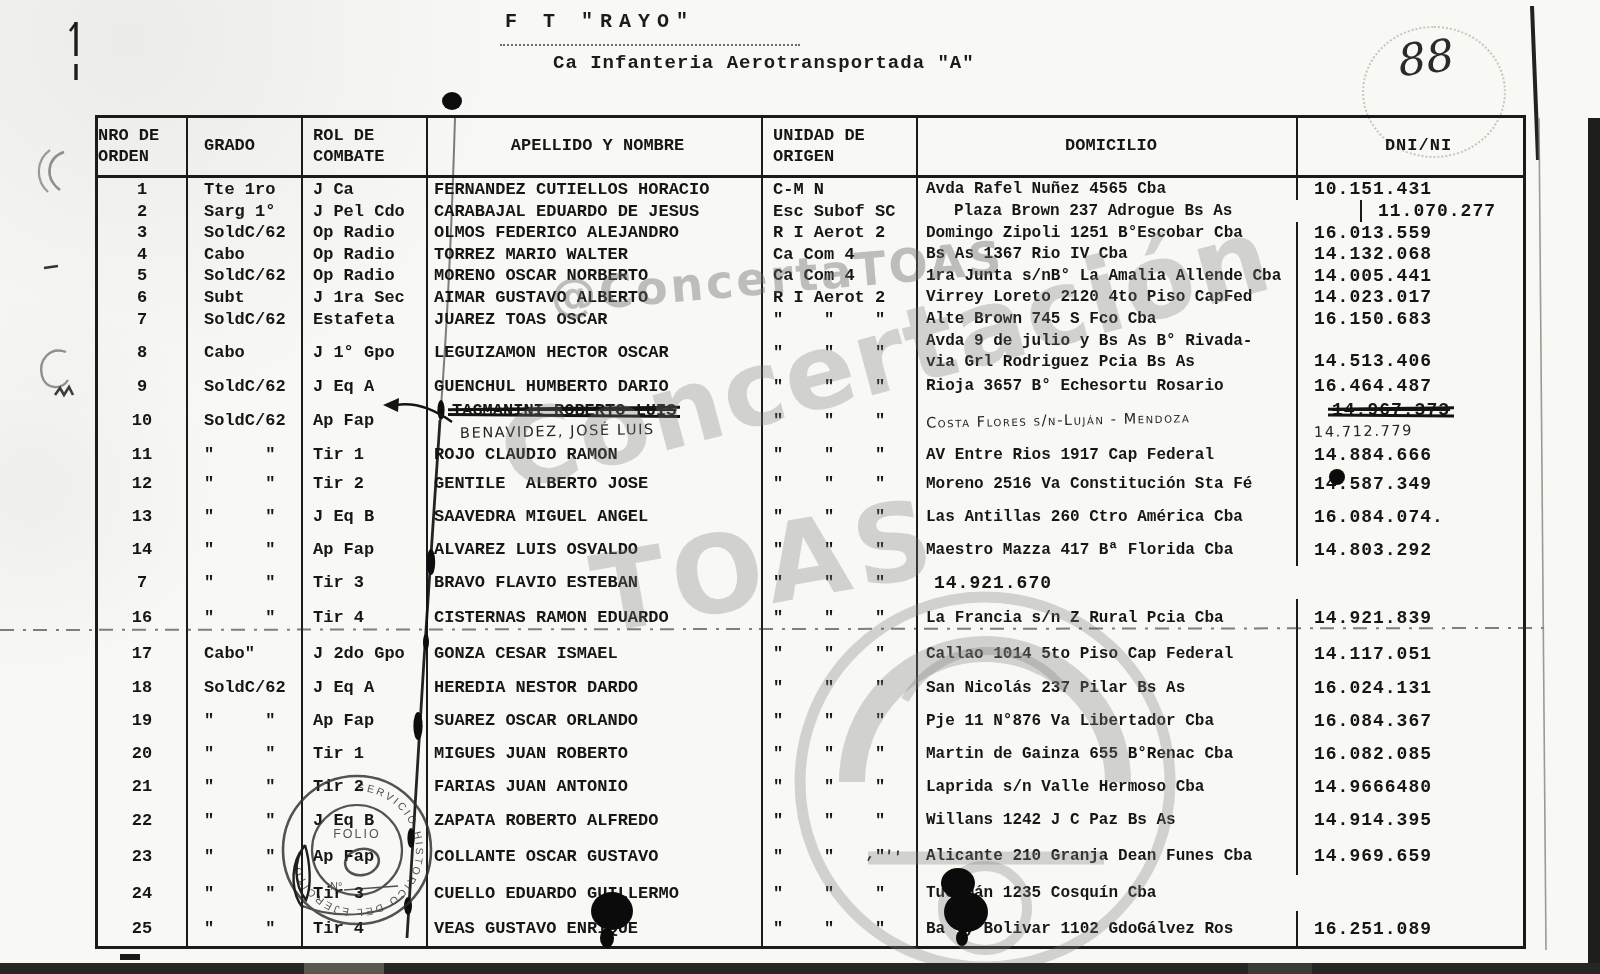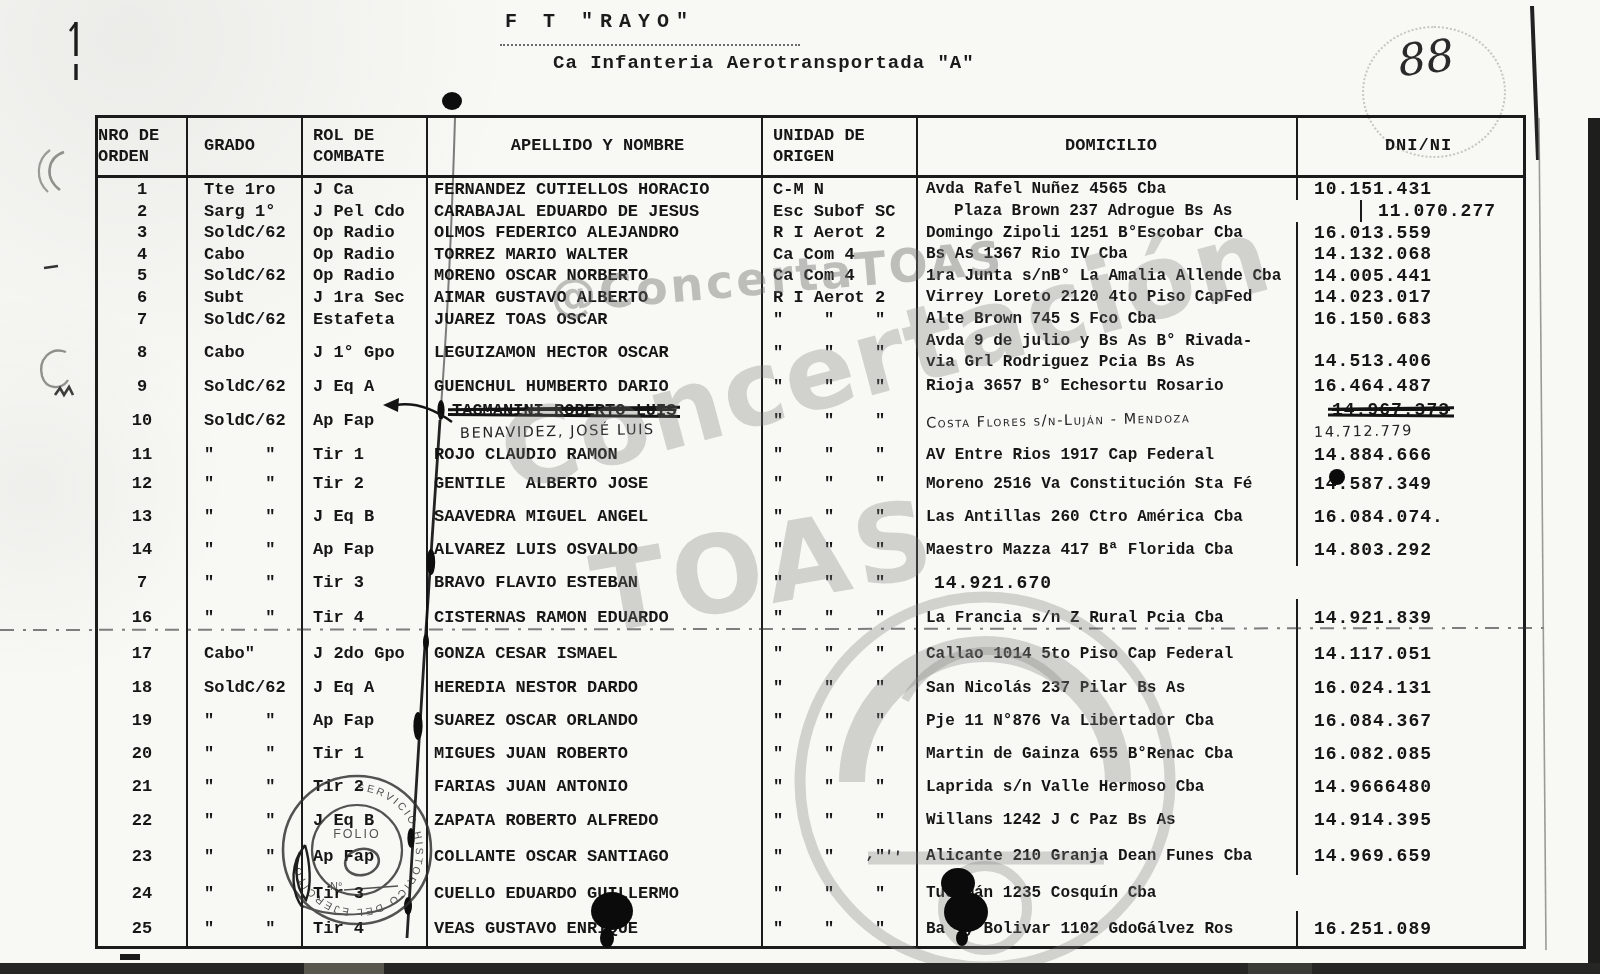--- a/index.html
+++ b/index.html
@@ -265,21 +265,21 @@
         <div class="cell c-rol" style="width: 125px; height: 34px;"><span>J Eq B</span></div>
         <div class="cell c-nombre" style="width: 335px; height: 34px;"><span>ZAPATA ROBERTO ALFREDO</span></div>
         <div class="cell c-unidad" style="width: 155px; height: 34px;"><span>"    "    "</span></div>
         <div class="cell c-dom" style="width: 380px; height: 34px;"><span>Willans 1242 J C Paz Bs As</span></div>
         <div class="cell c-dni" style="width: 225px; height: 34px;"><span>14.914.395</span></div>
       </div>
       <div class="row" style="height: 38px;">
         <div class="cell c-nro" style="width: 90px; height: 38px;"><span>23</span></div>
         <div class="cell c-grado" style="width: 115px; height: 38px;"><span>"     "</span></div>
         <div class="cell c-rol" style="width: 125px; height: 38px;"><span>Ap Fap</span></div>
-        <div class="cell c-nombre" style="width: 335px; height: 38px;"><span>COLLANTE OSCAR SANTIAGO</span></div>
+        <div class="cell c-nombre" style="width: 335px; height: 38px;"><span>COLLANTE OSCAR GUSTAVO</span></div>
         <div class="cell c-unidad" style="width: 155px; height: 38px;"><span>"    "    "</span></div>
         <div class="cell c-dom" style="width: 380px; height: 38px;"><span>Alicante 210 Granja Dean Funes Cba</span></div>
         <div class="cell c-dni" style="width: 225px; height: 38px;"><span>14.969.659</span></div>
       </div>
       <div class="row" style="height: 36px;">
         <div class="cell c-nro" style="width: 90px; height: 36px;"><span>24</span></div>
         <div class="cell c-grado" style="width: 115px; height: 36px;"><span>"     "</span></div>
         <div class="cell c-rol" style="width: 125px; height: 36px;"><span>Tir 3</span></div>
         <div class="cell c-nombre" style="width: 335px; height: 36px;"><span>CUELLO EDUARDO GUILLERMO</span></div>
         <div class="cell c-unidad" style="width: 155px; height: 36px;"><span>"    "    "</span></div>

